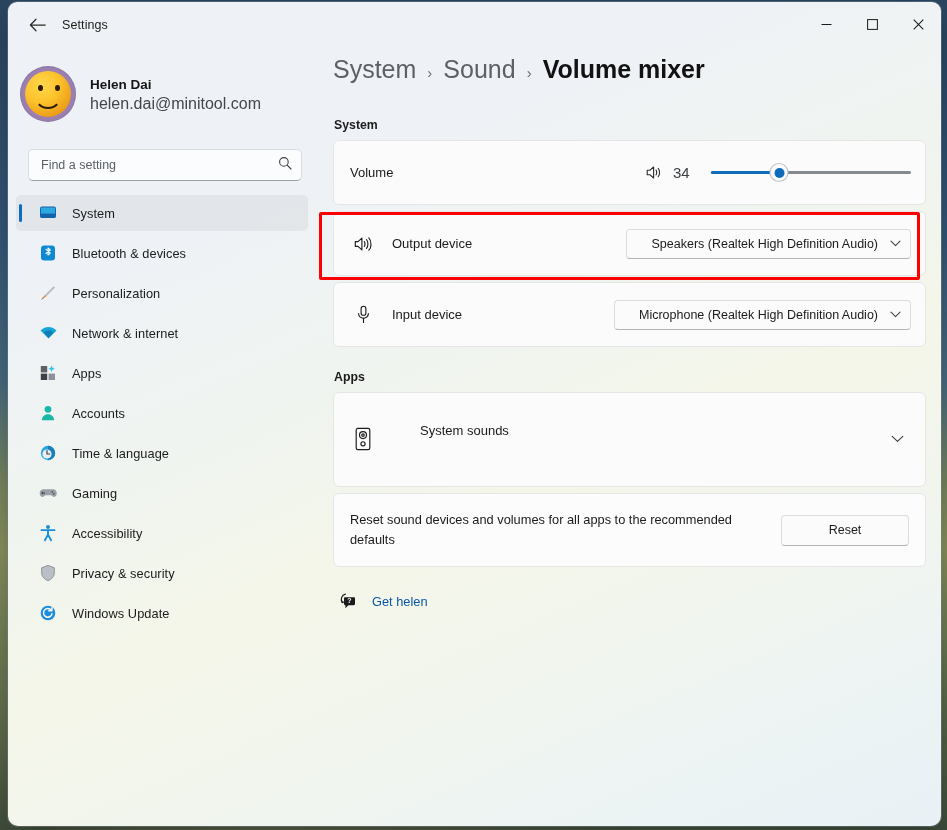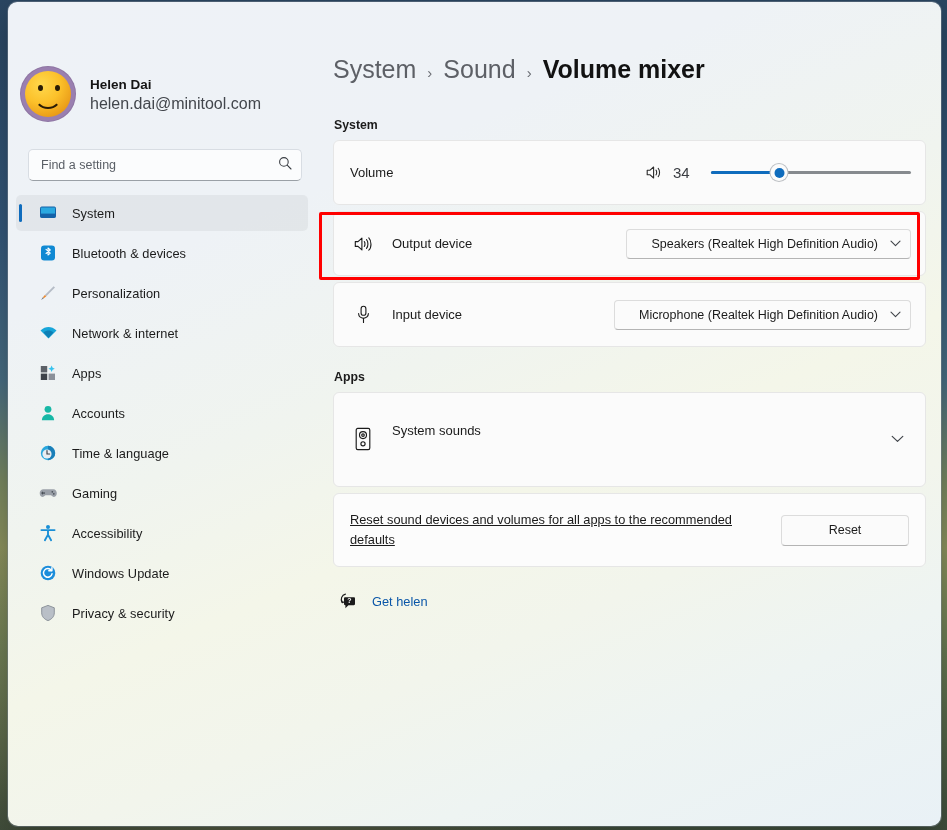--- a/index.html
+++ b/index.html
@@ -330,20 +330,21 @@
     white-space: nowrap;
   }
   .dropdown-chev { margin-left: 12px; display: flex; }
 
   
   .app-row {
     display: flex;
     align-items: center;
     padding: 14px 14px 16px 16px;
     min-height: 93px;
+    gap: 28px;
   }
   .app-icon {
     width: 26px; height: 26px;
     flex: 0 0 26px;
     display: flex; align-items: center; justify-content: center;
     margin-right: 16px;
   }
   .app-body { flex: 1; }
   .app-name {
     font-size: 13px;
@@ -363,21 +364,20 @@
     display: flex;
     align-items: center;
     padding: 16px 16px 16px 16px;
     min-height: 70px;
   }
   .reset-text {
     font-size: 12.8px;
     color: #1b1b1b;
     line-height: 20px;
     max-width: 400px;
-    text-decoration: underline;
   }
   .reset-btn {
     margin-left: auto;
     width: 128px;
     height: 31px;
     background: #fbfbfb;
     border: 1px solid #dcdcdc;
     border-bottom-color: #b4b4b4;
     border-radius: 4px;
     font-family: inherit;
@@ -414,20 +414,46 @@
     z-index: 30;
   }
 </style>
 </head>
 <body>
 
 <div id="desktop"></div>
 
 <div id="window">
 
+  <div id="titlebar">
+    <div id="back-btn">
+      <svg width="17" height="14" viewBox="0 0 17 14" fill="none">
+        <path d="M7 1.2 1.4 7 7 12.8M1.6 7H16.2" stroke="#2b2b2b" stroke-width="1.25" stroke-linecap="round" stroke-linejoin="round"></path>
+      </svg>
+    </div>
+    <div id="win-title">Settings</div>
+
+    <div id="caption-buttons">
+      <div class="cap-btn">
+        <svg width="11" height="11" viewBox="0 0 11 11">
+            <path d="M0.5 5.5H10.5" stroke="#1b1b1b" stroke-width="1"></path>
+          </svg>
+      </div>
+      <div class="cap-btn">
+        <svg width="11" height="11" viewBox="0 0 11 11">
+            <rect x="0.6" y="0.6" width="9.8" height="9.8" stroke="#1b1b1b" stroke-width="1" fill="none"></rect>
+          </svg>
+      </div>
+      <div class="cap-btn close">
+        <svg width="11" height="11" viewBox="0 0 11 11" stroke="#1b1b1b">
+            <path d="M0.7 0.7 10.3 10.3M10.3 0.7 0.7 10.3" stroke-width="1.05"></path>
+          </svg>
+      </div>
+    </div>
+  </div>
 
   <div id="sidebar">
 
     <div id="profile">
       <div id="avatar">
         <div class="face"></div>
         <div class="eye l"></div>
         <div class="eye r"></div>
         <div class="mouth"></div>
       </div>
@@ -544,35 +570,35 @@
             <circle cx="9" cy="3" r="2" fill="#1a8fd6"></circle>
             <path d="M2.4 6.1h13.2M9 6.1v5.2M9 10.6 5.9 16.2M9 10.6l3.1 5.6" stroke="#1a8fd6" stroke-width="1.9" fill="none" stroke-linecap="round"></path>
           </svg>
         </span>
         <span class="nav-label">Accessibility</span>
       </div>
 
       <div class="nav-item">
         <span class="nav-icon">
           <svg width="18" height="18" viewBox="0 0 18 18">
+            <path d="M9 1.4 15.3 3.8v5.1c0 3.6-2.6 6.4-6.3 7.7-3.7-1.3-6.3-4.1-6.3-7.7V3.8z" fill="#b9bfc7" stroke="#858b94" stroke-width=".9"></path>
+          </svg>
+        </span>
+        <span class="nav-label">Privacy &amp; security</span>
+      </div>
+
+      <div class="nav-item">
+        <span class="nav-icon">
+          <svg width="18" height="18" viewBox="0 0 18 18">
             <circle cx="9" cy="9" r="7.3" fill="#1b8ddb"></circle>
             <path d="M12.3 6.4a4.3 4.3 0 1 0 .7 3.4" stroke="#fff" stroke-width="1.45" fill="none" stroke-linecap="round"></path>
             <path d="M12.9 3.6v3.1h-3.1" stroke="#fff" stroke-width="1.45" fill="none" stroke-linecap="round" stroke-linejoin="round"></path>
           </svg>
         </span>
         <span class="nav-label">Windows Update</span>
-      </div>
-
-      <div class="nav-item">
-        <span class="nav-icon">
-          <svg width="18" height="18" viewBox="0 0 18 18">
-            <path d="M9 1.4 15.3 3.8v5.1c0 3.6-2.6 6.4-6.3 7.7-3.7-1.3-6.3-4.1-6.3-7.7V3.8z" fill="#b9bfc7" stroke="#858b94" stroke-width=".9"></path>
-          </svg>
-        </span>
-        <span class="nav-label">Privacy &amp; security</span>
       </div>
 
     </div>
   </div>
 
   <div id="main">
 
     <div id="breadcrumb">
       <span class="crumb">System</span>
       <span class="crumb-sep">›</span>

